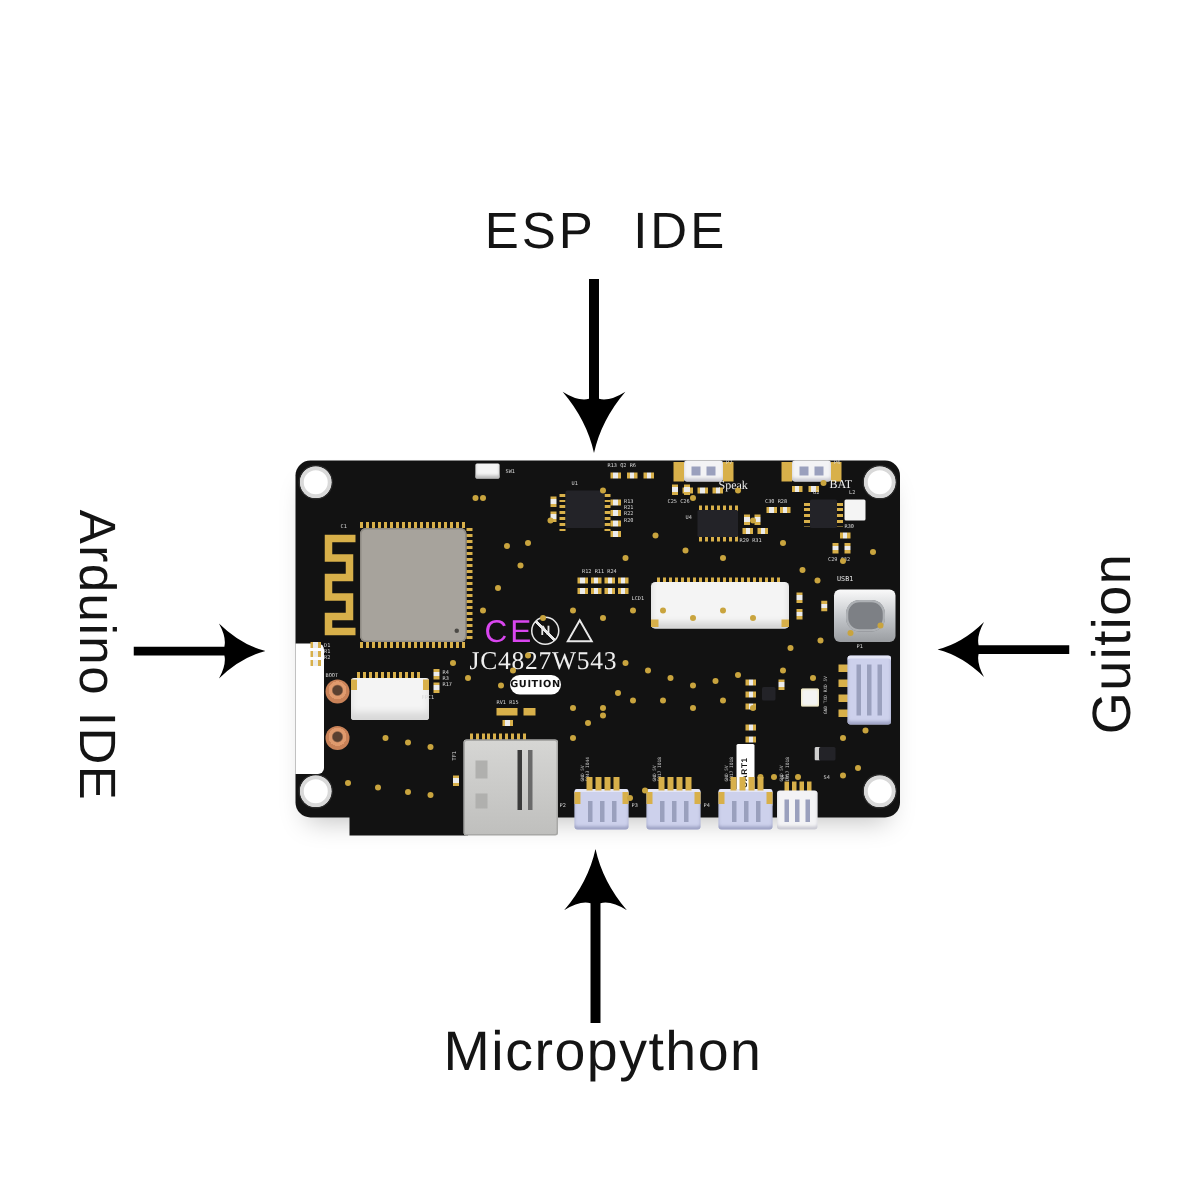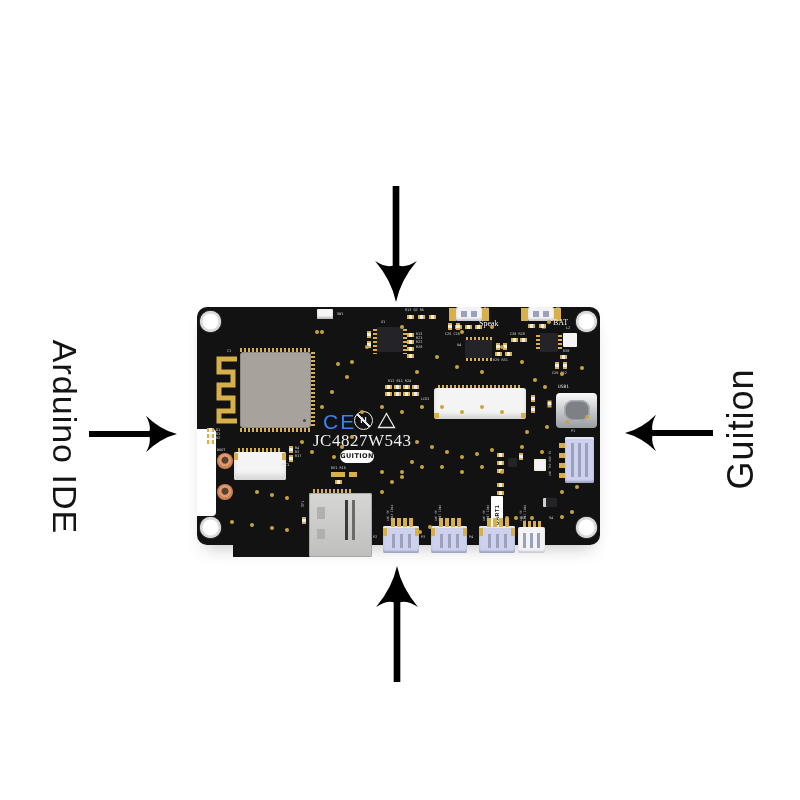--- a/index.html
+++ b/index.html
@@ -56,22 +56,24 @@
       background:radial-gradient(circle at 50% 45%,#5a4030 0 3px,#e09a6d 4px 6px,#c98258 6px 8px);}
   .uartbox{background:#fff;border-radius:1px;display:flex;align-items:center;justify-content:center;}
   .uartbox span{display:block;transform:rotate(-90deg);color:#111;
       font:bold 5.5px "Liberation Sans",sans-serif;letter-spacing:.4px;}
 </style>
 </head>
 <body>
 
 <div class="canvas">
 
+  <div class="big-label lbl-top">ESP IDE</div>
   <div class="big-label lbl-left">Arduino IDE</div>
   <div class="big-label lbl-right">Guition</div>
+  <div class="big-label lbl-bottom">Micropython</div>
 
   <svg class="arrow" style="left:372px;top:186px" width="48" height="116" viewBox="0 0 48 122">
     <path d="M20.5 0 L27.5 0 L27.5 84 Q35 86 46 79 Q29 99 24 122 Q19 99 2 79 Q13 86 20.5 84 Z" fill="#000"></path>
   </svg>
   <svg class="arrow" style="left:373px;top:566px" width="48" height="116" viewBox="0 0 48 122">
     <path d="M20.5 122 L20.5 38 Q13 36 2 43 Q19 23 24 0 Q29 23 46 43 Q35 36 27.5 38 L27.5 122 Z" fill="#000"></path>
   </svg>
   <svg class="arrow" style="left:89px;top:414px" width="88" height="40" viewBox="0 0 122 48" preserveAspectRatio="none">
     <path d="M0 20.5 L84 20.5 Q86 13 79 2 Q99 19 122 24 Q99 29 79 46 Q86 35 84 27.5 L0 27.5 Z" fill="#000"></path>
   </svg>
@@ -215,21 +217,21 @@
     <div class="dot" style="left:308px;top:209px"></div>
     <div class="dot" style="left:317px;top:209px"></div>
     <div class="t" style="left:324px;top:209px">S3</div>
     <div class="dot" style="left:333px;top:209px"></div>
     <div class="t" style="left:352px;top:209px">S4</div>
 
     <div class="uartbox" style="left:294px;top:189px;width:12px;height:38px">
       <span>UART1</span>
     </div>
 
-    <div style="left:126px;top:103px;color:#3b82f6;font:21px 'Liberation Sans',sans-serif;letter-spacing:2px">CE</div>
+    <div style="left:126px;top:103px;color:#d946ef;font:21px 'Liberation Sans',sans-serif;letter-spacing:2px">CE</div>
     <div class="ncircle" style="left:157px;top:104px">N</div>
     <svg style="left:180px;top:105px" width="19" height="17" viewBox="0 0 19 17">
       <path d="M9.5 1.5 L17.5 15.5 H1.5 Z" fill="none" stroke="#e8e8e8" stroke-width="1.3"></path>
     </svg>
     <div class="serif-t" style="left:116px;top:124px;width:92px;font-size:17px;letter-spacing:.5px;text-align:center">JC4827W543</div>
     <div class="logo-pill" style="left:143px;top:143px;width:34px;height:13px">GUITION</div>
     <div class="t" style="left:134px;top:159px">RV1 R15</div>
     <div class="gold" style="left:134px;top:165px;width:14px;height:5px"></div>
     <div class="gold" style="left:152px;top:165px;width:8px;height:5px"></div>
     <div class="smd" style="left:138px;top:173px"></div>

